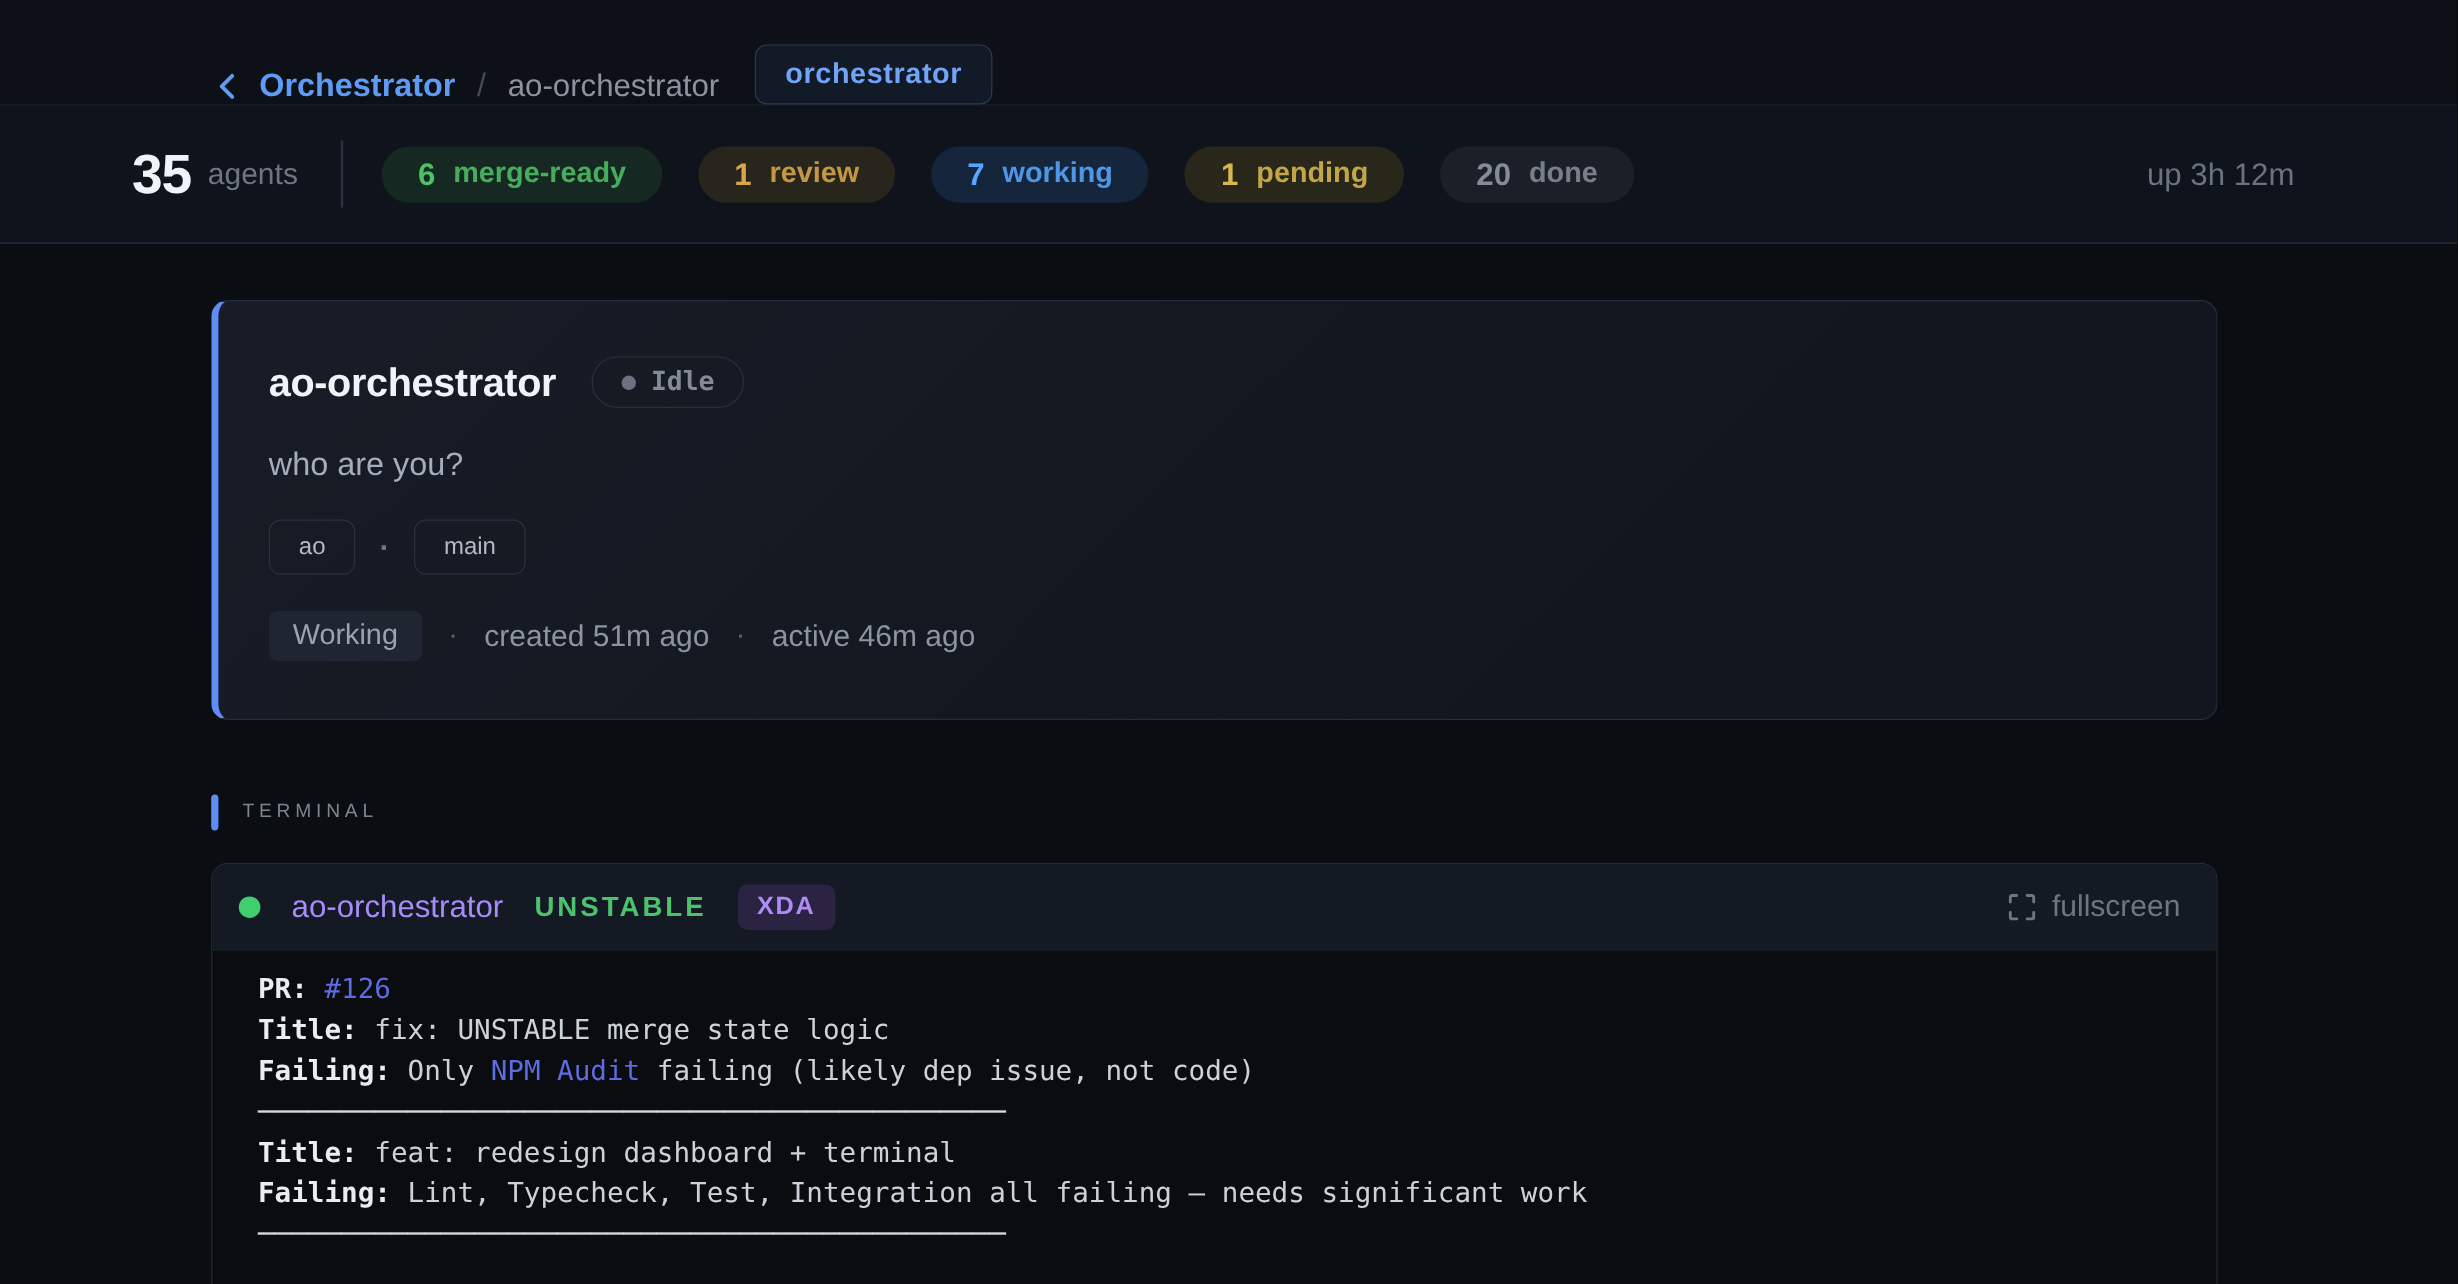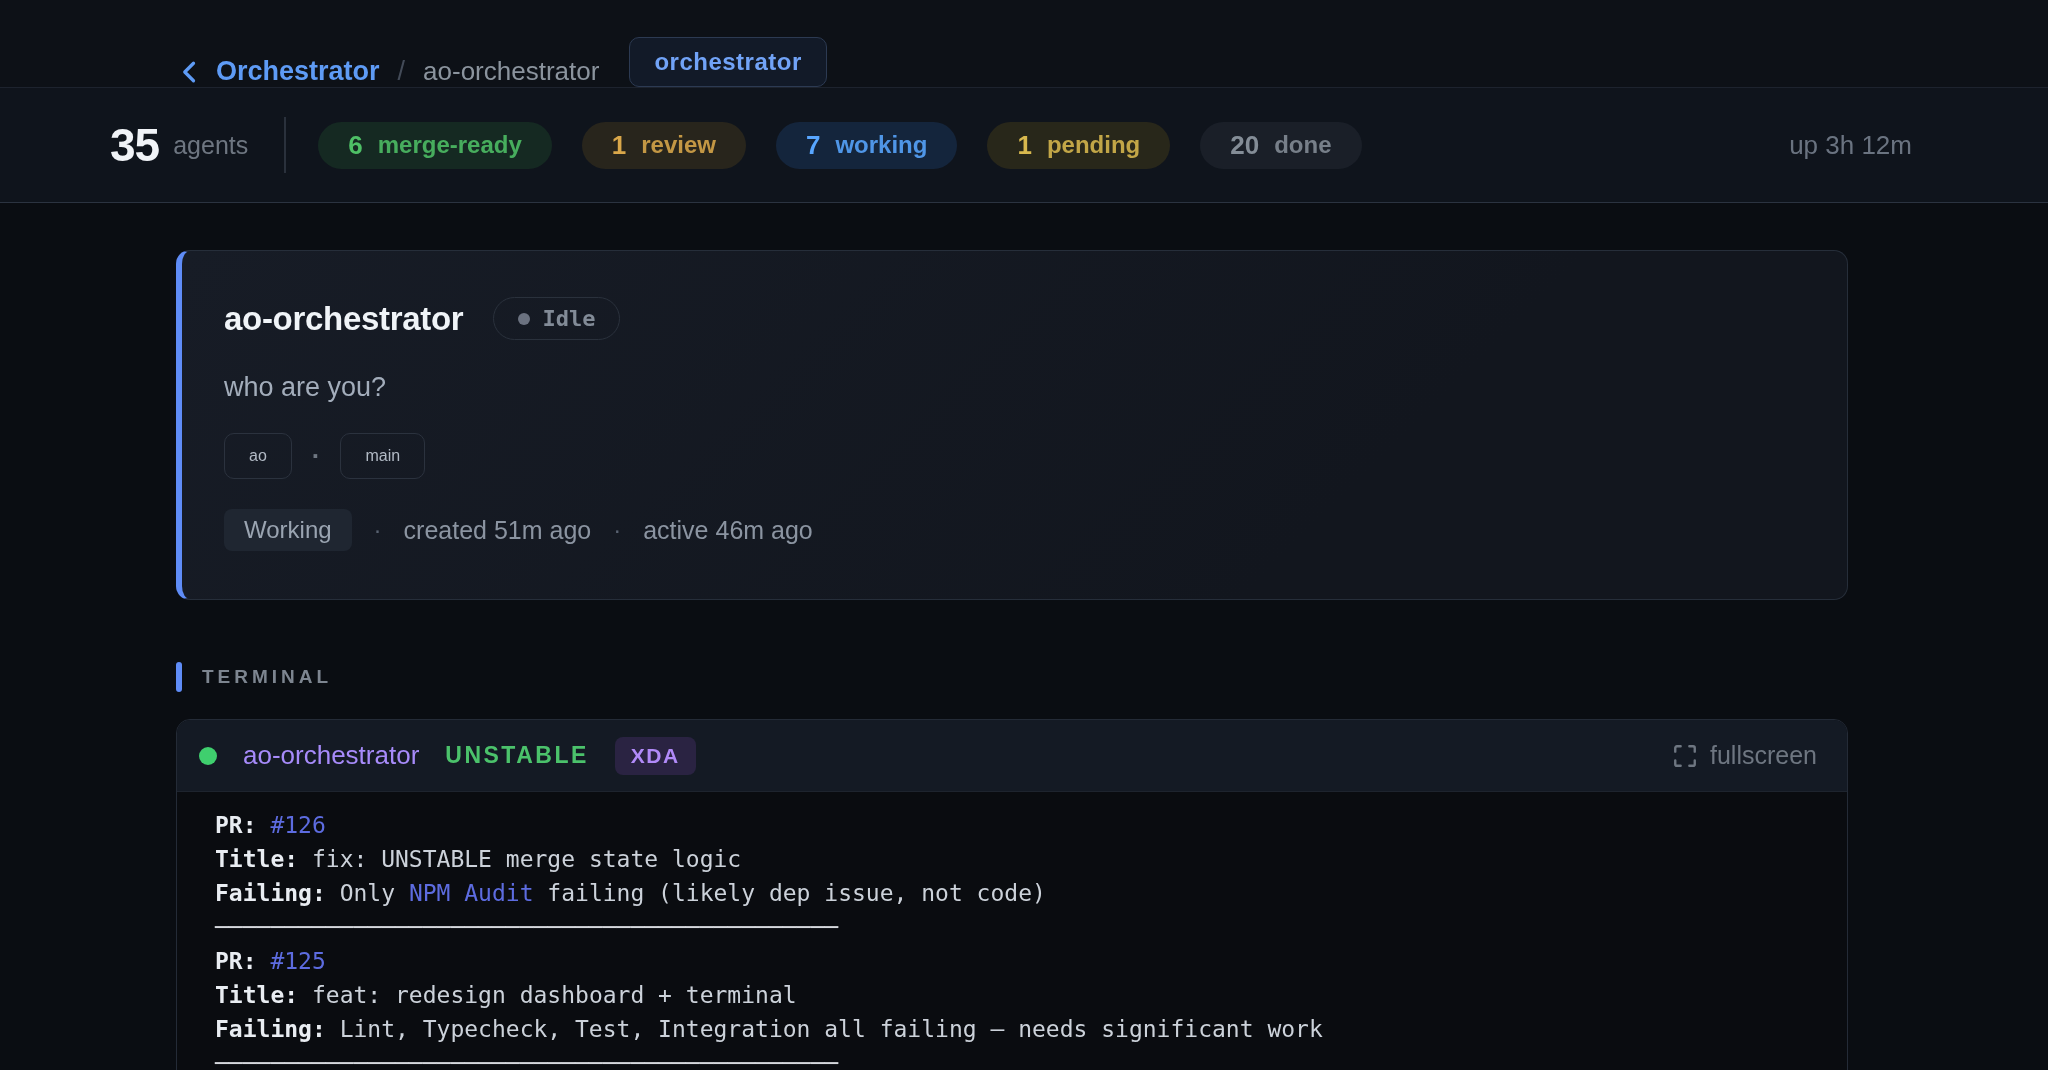--- a/index.html
+++ b/index.html
@@ -56,34 +56,34 @@
     display:flex; align-items:center; gap:12px;
     border:1px solid #2a313c; border-radius:999px; padding:8px 24px;
   }
   .status-dot { width:12px; height:12px; border-radius:50%; background:#6b7280; }
   .status-label { font-family:"DejaVu Sans Mono", monospace; font-size:22px; font-weight:700; color:#828b97; }
   .card-prompt { margin-top:32px; font-size:27px; color:#a3adbb; }
   .tags-row { margin-top:30px; display:flex; align-items:center; gap:20px; }
   .chip {
     display:inline-flex; align-items:center; height:46px; padding:0 24px;
     border:1px solid #2b323e; border-radius:10px;
-    color:#b2bac5; font-size:16px;
+    color:#b2bac5; font-size:20px;
   }
   .tag-dot { color:#6e7681; font-size:26px; font-weight:700; }
   .meta-row { margin-top:30px; display:flex; align-items:center; gap:22px; }
   .state-chip {
     display:inline-flex; align-items:center; height:42px; padding:0 20px;
     background:#1f2631; border-radius:8px; color:#9aa4b1; font-size:24px;
   }
   .meta-dot { color:#596271; font-size:24px; }
   .meta-text { color:#8b94a1; font-size:25px; }
   
   .section-label { margin-top:62px; display:flex; align-items:center; gap:20px; }
   .section-bar { width:6px; height:30px; background:#5f8cf7; border-radius:3px; }
-  .section-text { color:#7d8590; font-size:19px; font-weight:700; letter-spacing:4px; }
+  .section-text { color:#7d8590; font-size:16px; font-weight:400; letter-spacing:4px; }
   
   .terminal {
     margin-top:27px; border:1px solid #242b37; border-radius:14px; overflow:hidden;
     background:#0a0c10;
   }
   .term-header {
     height:72px; background:#141a24; border-bottom:1px solid #1e242e;
     display:flex; align-items:center; padding:0 30px 0 22px; gap:26px;
   }
   .term-dot { width:18px; height:18px; border-radius:50%; background:#3fcf6e; }
@@ -200,21 +200,20 @@
             <path d="M8 21 H4.5 A1.5 1.5 0 0 1 3 19.5 V16"></path>
           </svg>
           <span>fullscreen</span>
         </button>
       </div>
       <div class="term-body">
           <div class="term-line"><span class="seg-label">PR: </span><span class="seg-link">#126</span></div>
           <div class="term-line"><span class="seg-label">Title: </span><span class="seg-text">fix: UNSTABLE merge state logic</span></div>
           <div class="term-line"><span class="seg-label">Failing: </span><span class="seg-text">Only </span><span class="seg-link">NPM Audit</span><span class="seg-text"> failing (likely dep issue, not code)</span></div>
           <div class="term-line"><span class="seg-rule">─────────────────────────────────────────────</span></div>
-          <div class="term-line"><span class="seg-label">PR: </span><span class="seg-link">#125</span></div>
           <div class="term-line"><span class="seg-label">Title: </span><span class="seg-text">feat: redesign dashboard + terminal</span></div>
           <div class="term-line"><span class="seg-label">Failing: </span><span class="seg-text">Lint, Typecheck, Test, Integration all failing — needs significant work</span></div>
           <div class="term-line"><span class="seg-rule">─────────────────────────────────────────────</span></div>
         </div>
     </div>
 
   </main>
 </div>
 
 </body></html>

